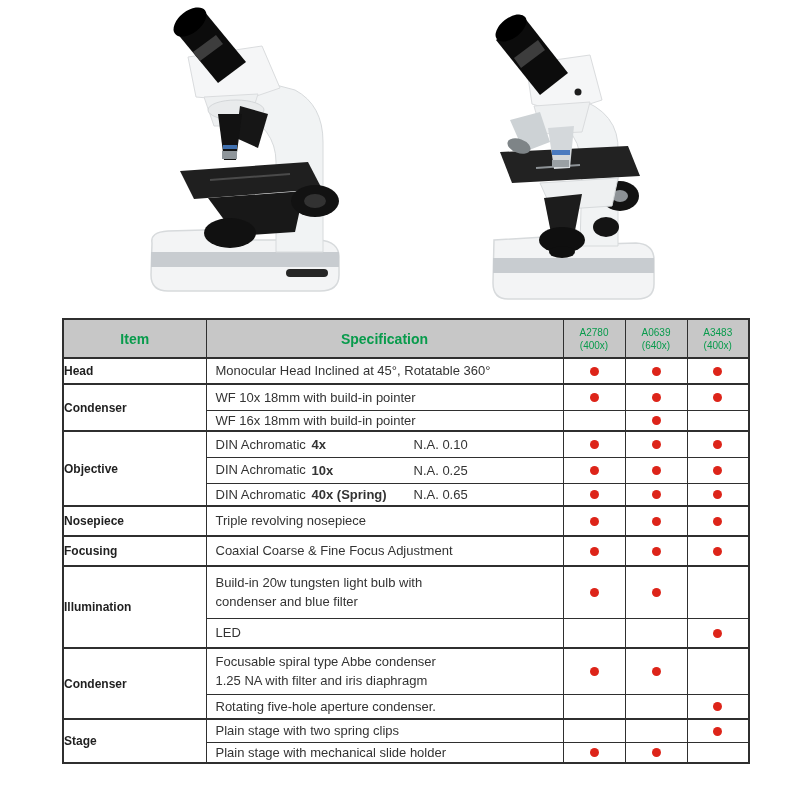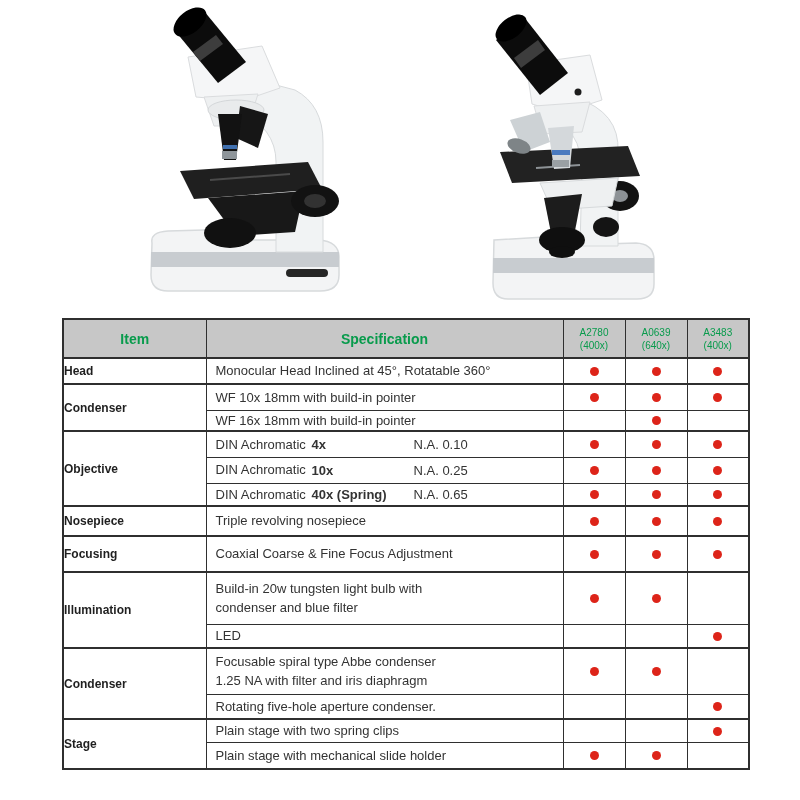--- a/index.html
+++ b/index.html
@@ -194,36 +194,36 @@
         <td class="dotc on"></td>
         <td class="dotc on"></td>
       </tr>
       <tr class="sec" style="height:30px">
         <td class="item">Nosepiece</td>
         <td class="spec"><span class="spec-text">Triple revolving nosepiece</span></td>
         <td class="dotc on"></td>
         <td class="dotc on"></td>
         <td class="dotc on"></td>
       </tr>
-      <tr class="sec" style="height:36px">
+      <tr class="sec" style="height:30px">
         <td class="item">Focusing</td>
         <td class="spec"><span class="spec-text">Coaxial Coarse &amp; Fine Focus Adjustment</span></td>
         <td class="dotc on"></td>
         <td class="dotc on"></td>
         <td class="dotc on"></td>
       </tr>
       <tr class="sec" style="height:52px">
         <td class="item" rowspan="2">Illumination</td>
         <td class="spec"><span class="spec-text">Build-in 20w tungsten light bulb with
 condenser and blue filter</span></td>
         <td class="dotc on"></td>
         <td class="dotc on"></td>
         <td class="dotc"></td>
       </tr>
-      <tr style="height:24px">
+      <tr style="height:30px">
         <td class="spec"><span class="spec-text">LED</span></td>
         <td class="dotc"></td>
         <td class="dotc"></td>
         <td class="dotc on"></td>
       </tr>
       <tr class="sec" style="height:46px">
         <td class="item" rowspan="2">Condenser</td>
         <td class="spec"><span class="spec-text">Focusable spiral type Abbe condenser
 1.25 NA with filter and iris diaphragm</span></td>
         <td class="dotc on"></td>
@@ -236,21 +236,21 @@
         <td class="dotc"></td>
         <td class="dotc on"></td>
       </tr>
       <tr class="sec" style="height:23px">
         <td class="item" rowspan="2">Stage</td>
         <td class="spec"><span class="spec-text">Plain stage with two spring clips</span></td>
         <td class="dotc"></td>
         <td class="dotc"></td>
         <td class="dotc on"></td>
       </tr>
-      <tr style="height:27px">
+      <tr style="height:21px">
         <td class="spec"><span class="spec-text">Plain stage with mechanical slide holder</span></td>
         <td class="dotc on"></td>
         <td class="dotc on"></td>
         <td class="dotc"></td>
       </tr>
     </tbody>
   </table>
 </div>
 
 </body></html>

